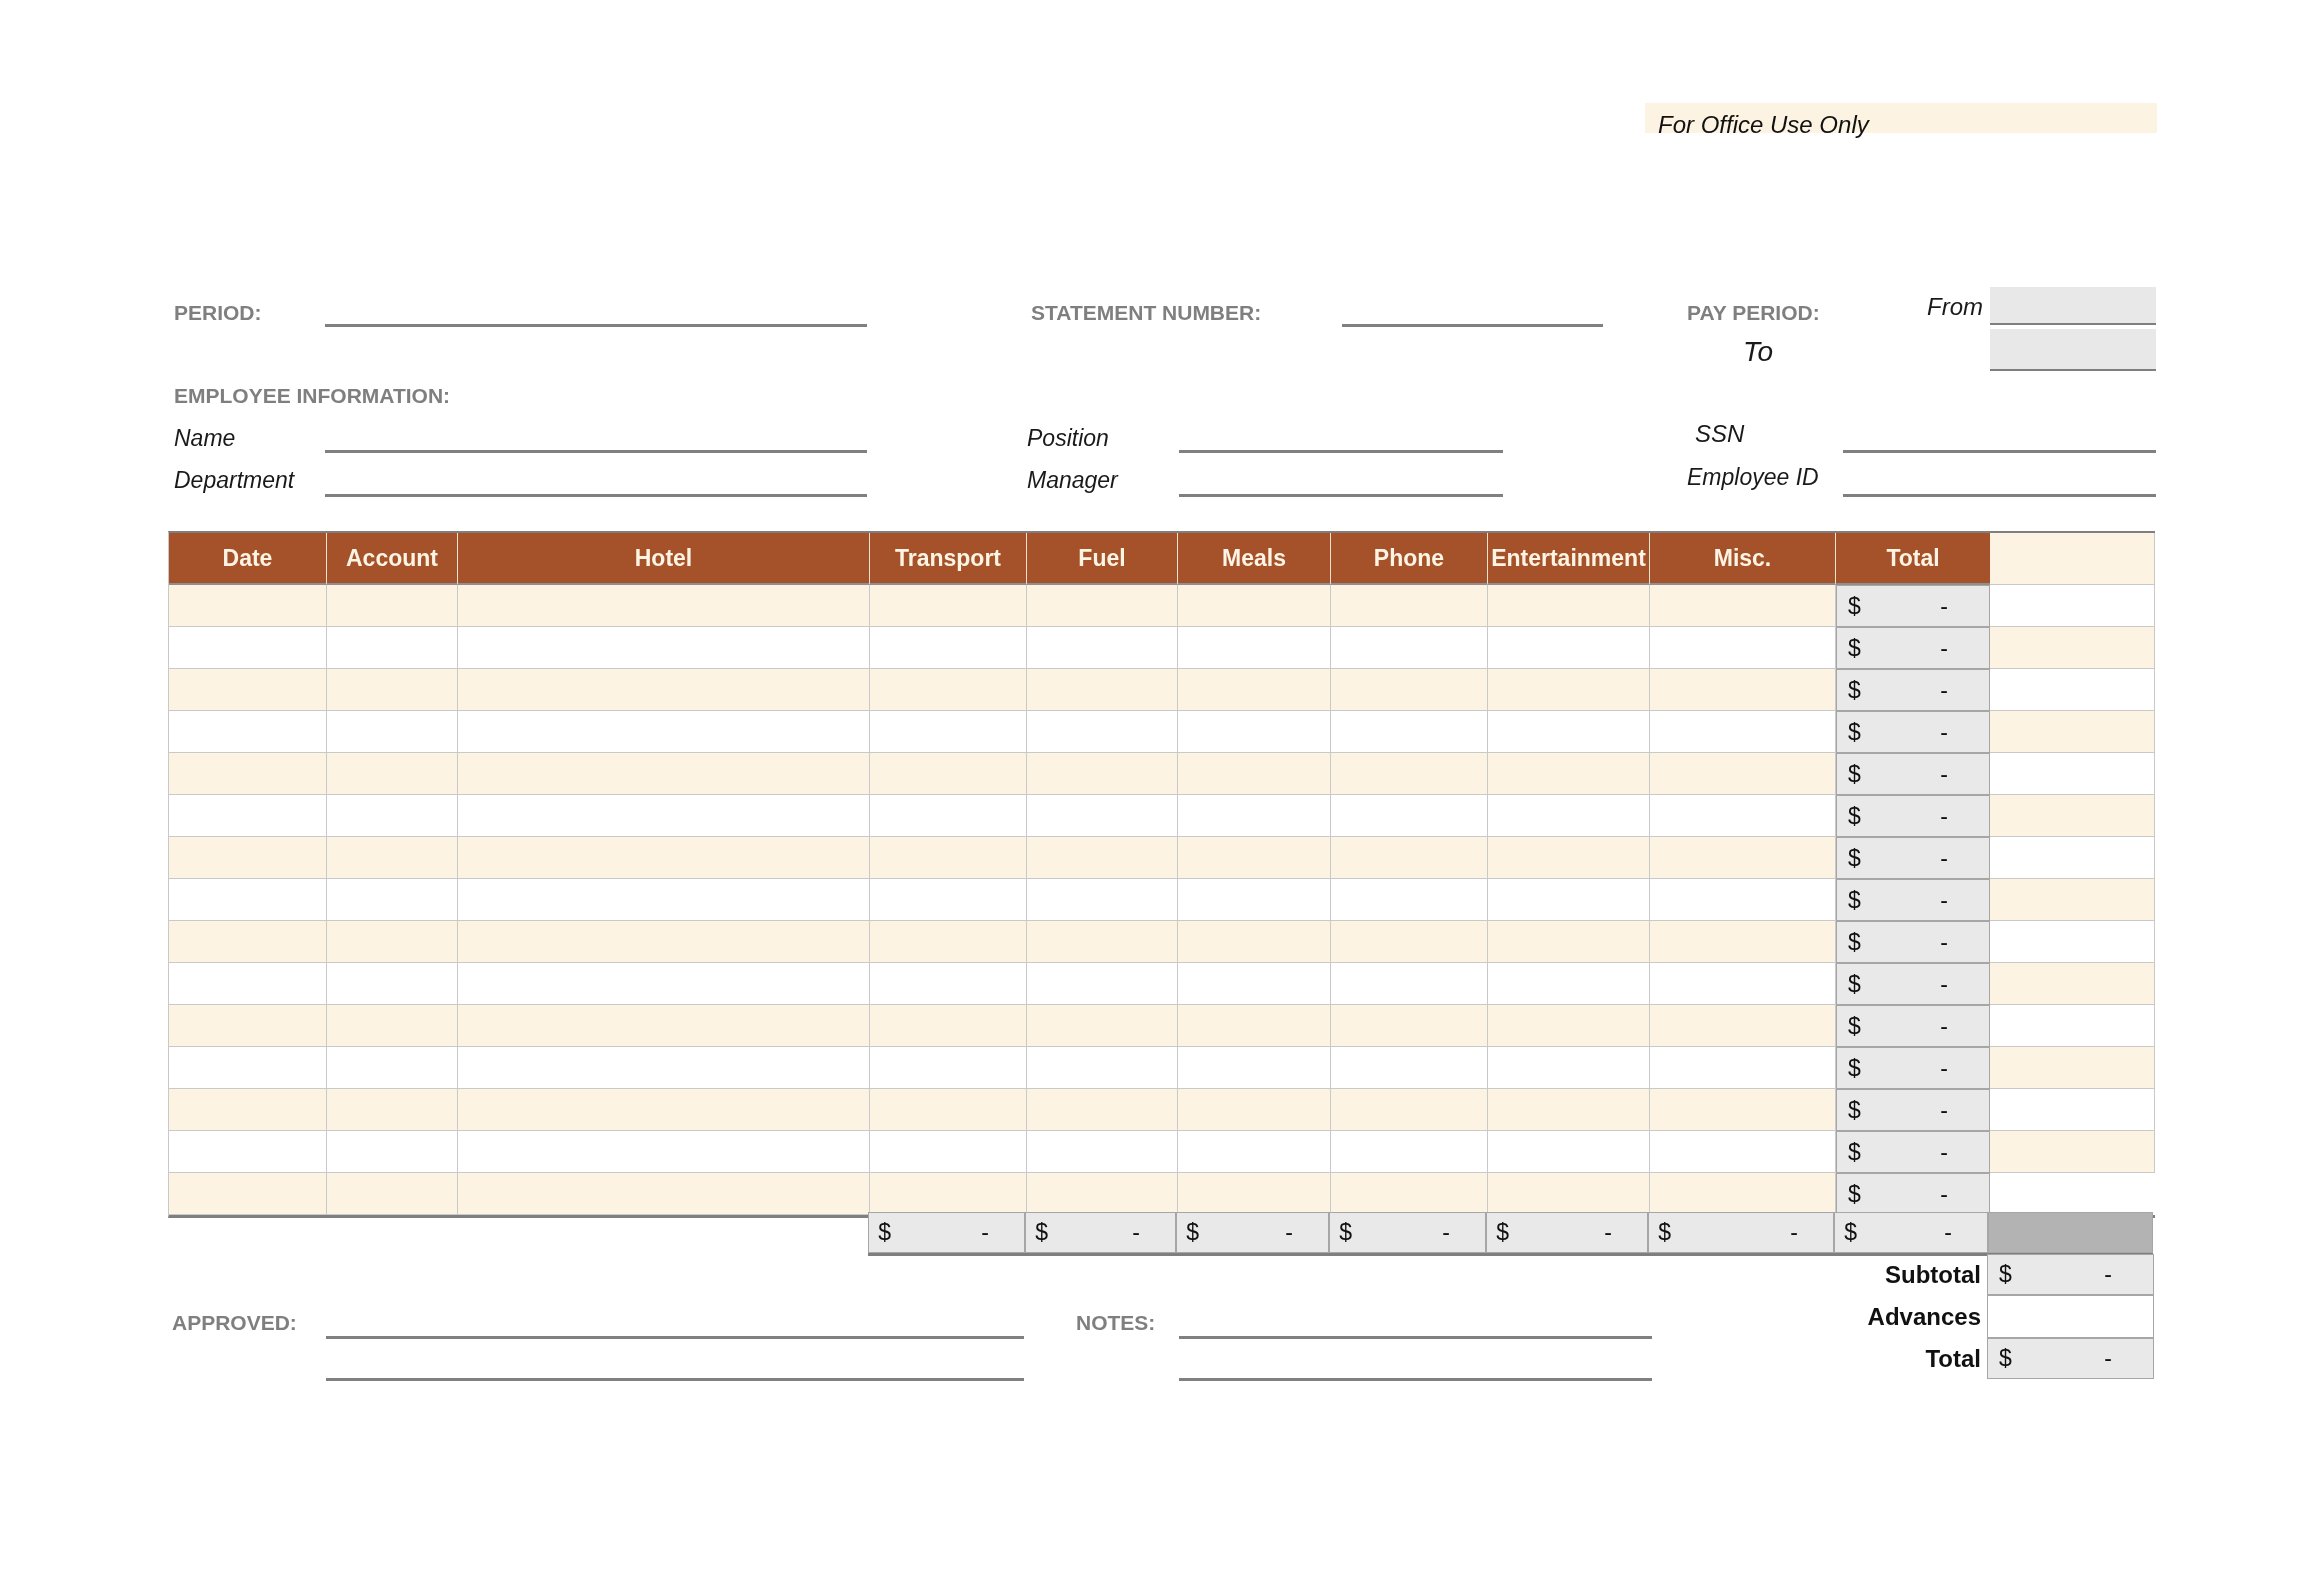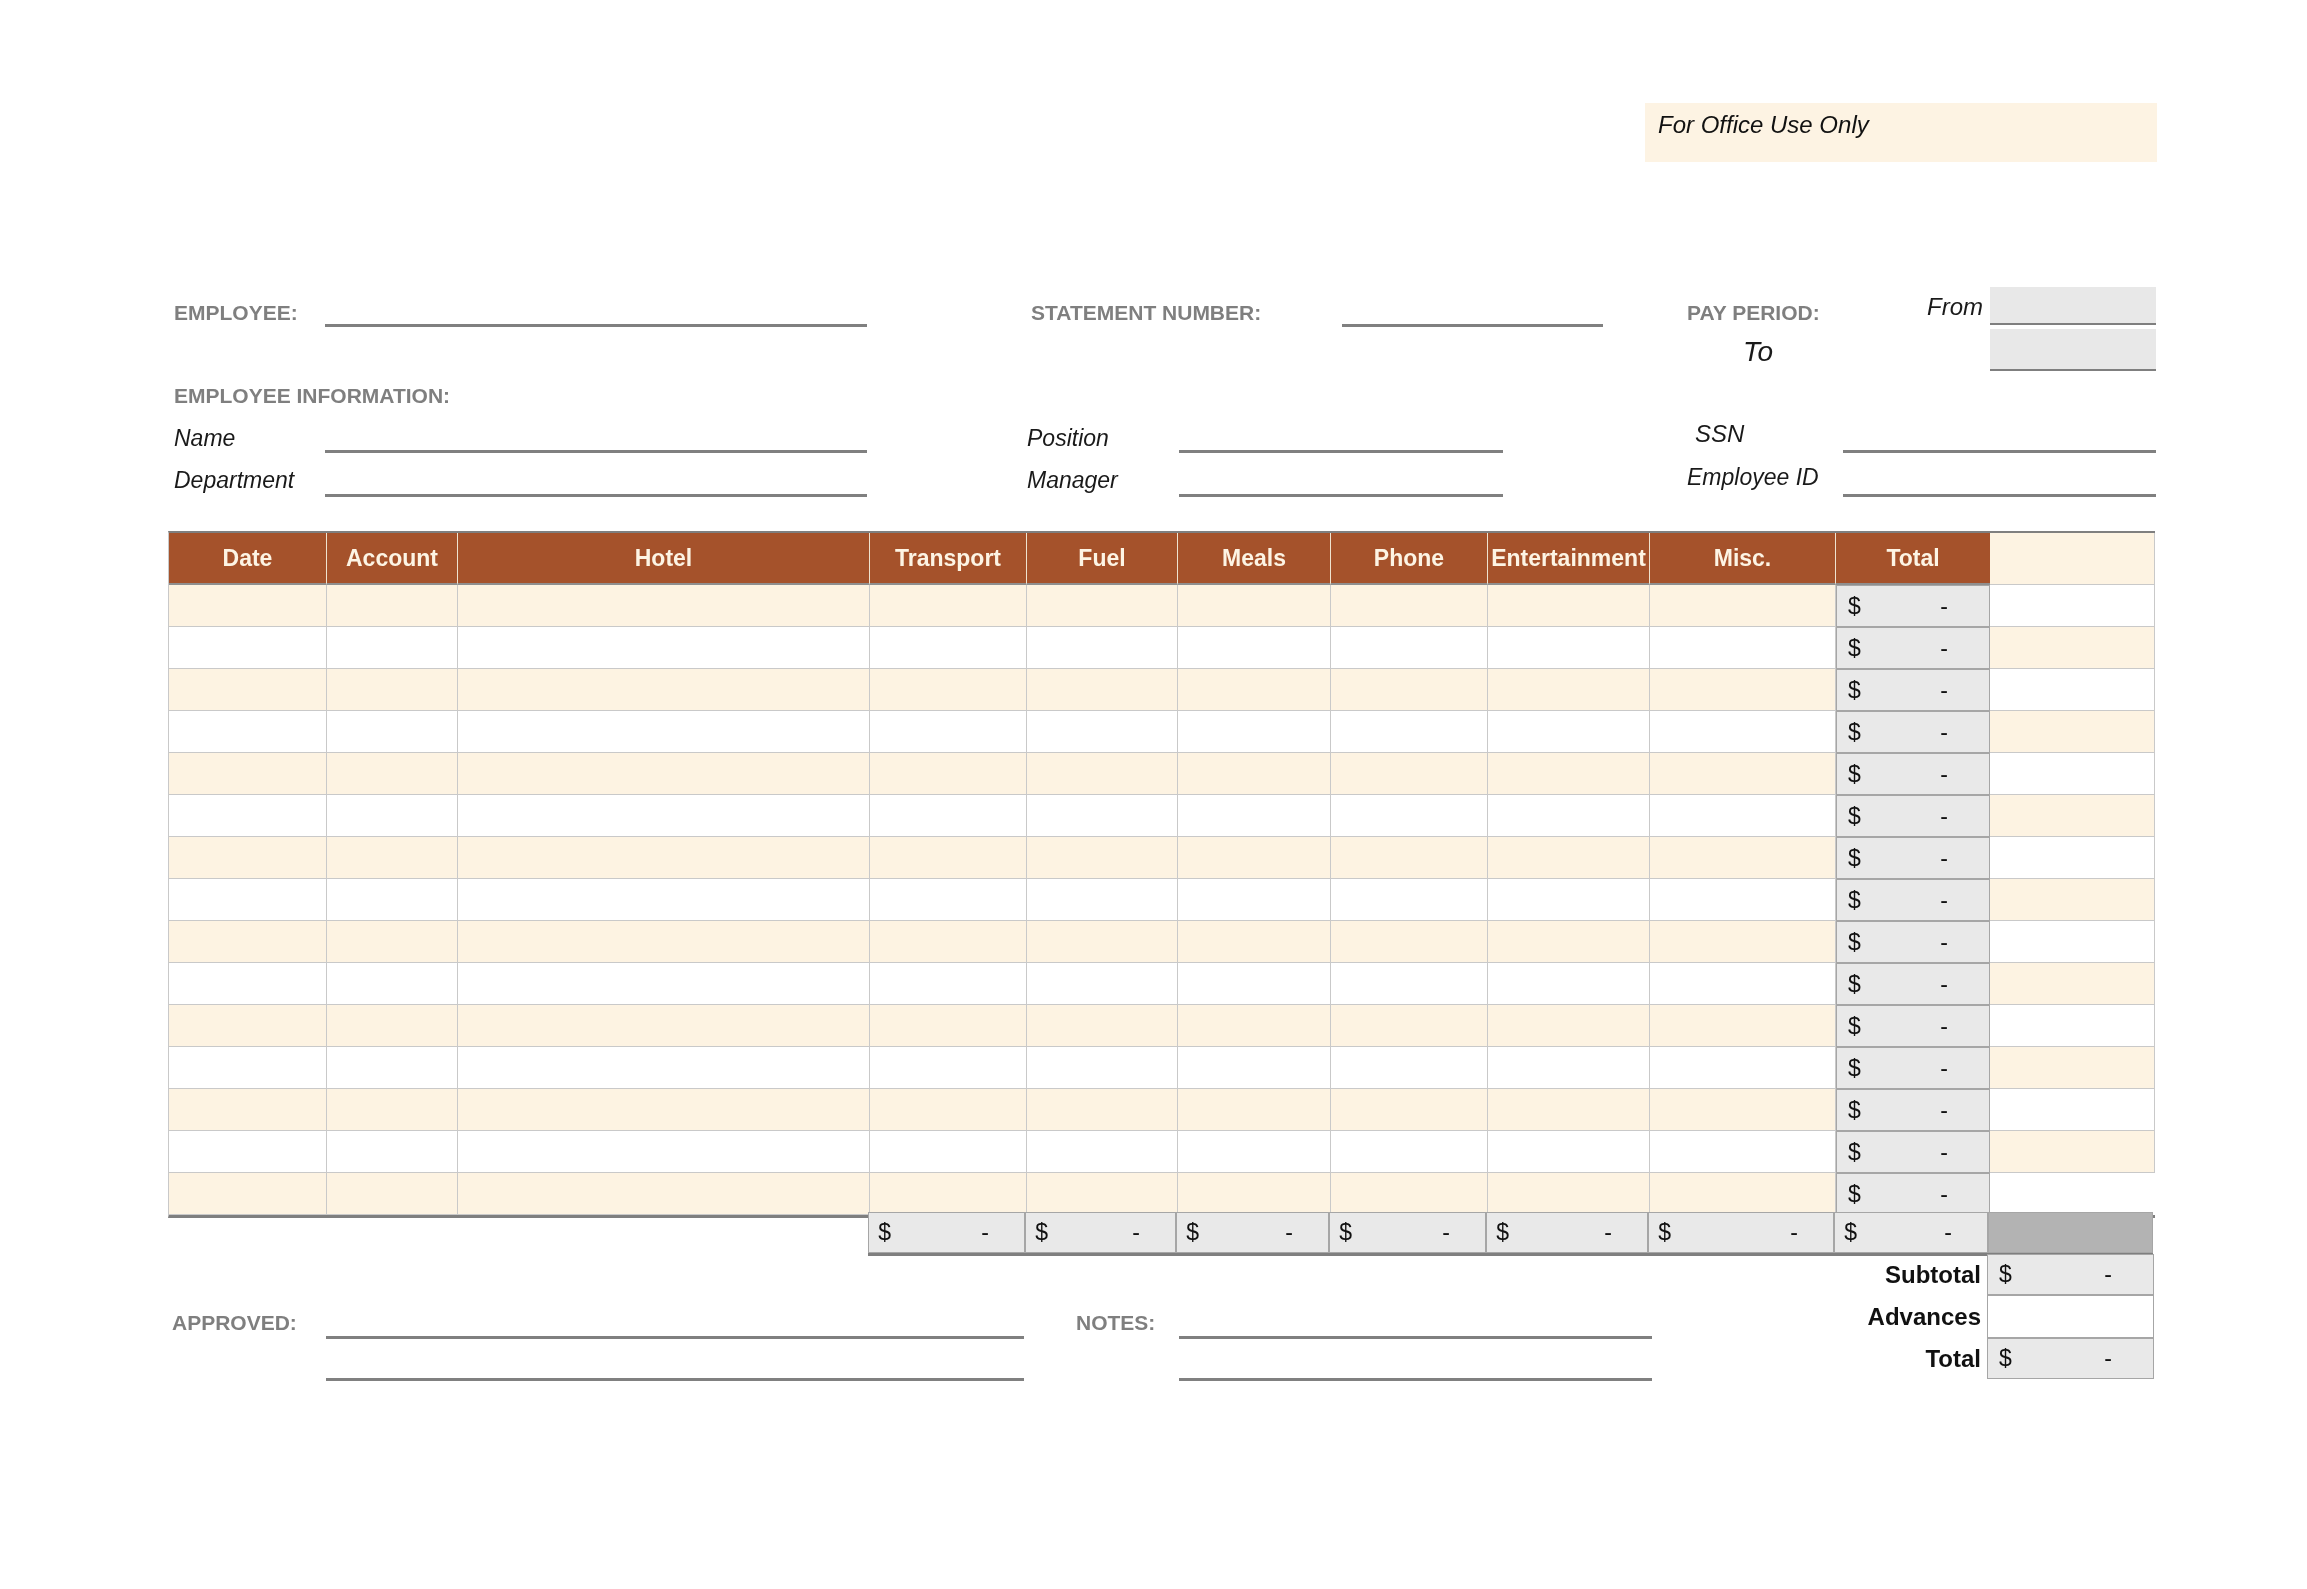--- a/index.html
+++ b/index.html
@@ -2,21 +2,21 @@
 <html style="font-size:14.8px"><head>
 <meta charset="utf-8">
 <style>
   html,body{margin:0;padding:0;background:#fff;}
   #page{
     position:relative;width:2307px;height:1589px;background:#ffffff;
     font-family:"Liberation Sans",sans-serif;color:#1a1a1a;overflow:hidden;
   }
   .abs{position:absolute;}
   
-  .office-box{left:1645px;top:103px;width:512px;height:59px;background:#FDF3E3;}
+  .office-box{left:1645px;top:103px;width:512px;height:30px;background:#FDF3E3;}
   .office-box span{display:block;padding-left:13px;line-height:43px;font-style:italic;font-size:24px;color:#111;}
   
   .title{left:172px;top:148px;font-size:63px;color:#A4512E;letter-spacing:0px;}
   
   .glabel{font-weight:bold;font-size:21px;color:#7F7F7F;}
   .blabel{font-size:23px;color:#1a1a1a;font-style:italic;}
   .line{height:2.8px;background:#808080;}
   .graybox{background:#E8E8E8;border-bottom:2.8px solid #7F7F7F;box-sizing:border-box;}
   
   #expense-table{
@@ -57,21 +57,21 @@
 </head>
 <body>
 
 <div id="page">
 
   <div class="abs office-box">
     <span>For Office Use Only</span>
   </div>
 
 
-  <div class="abs glabel" style="left:174px;top:301px;">EMPLOYEE:</div>
+  <div class="abs glabel" style="left:174px;top:301px;">PERIOD:</div>
   <div class="abs line" style="left:325px;top:324px;width:542px;"></div>
 
   <div class="abs glabel" style="left:1031px;top:301px;">STATEMENT NUMBER:</div>
   <div class="abs line" style="left:1342px;top:324px;width:261px;"></div>
 
   <div class="abs glabel" style="left:1687px;top:301px;">PAY PERIOD:</div>
   <div class="abs blabel" style="left:1846px;top:293px;width:137px;text-align:right;font-size:24px;">From</div>
   <div class="abs graybox" style="left:1990px;top:287px;width:166px;height:38px;"></div>
   <div class="abs blabel" style="left:1743px;top:336px;width:137px;text-align:left;font-size:28px;">To</div>
   <div class="abs graybox" style="left:1990px;top:329px;width:166px;height:42px;"></div>

